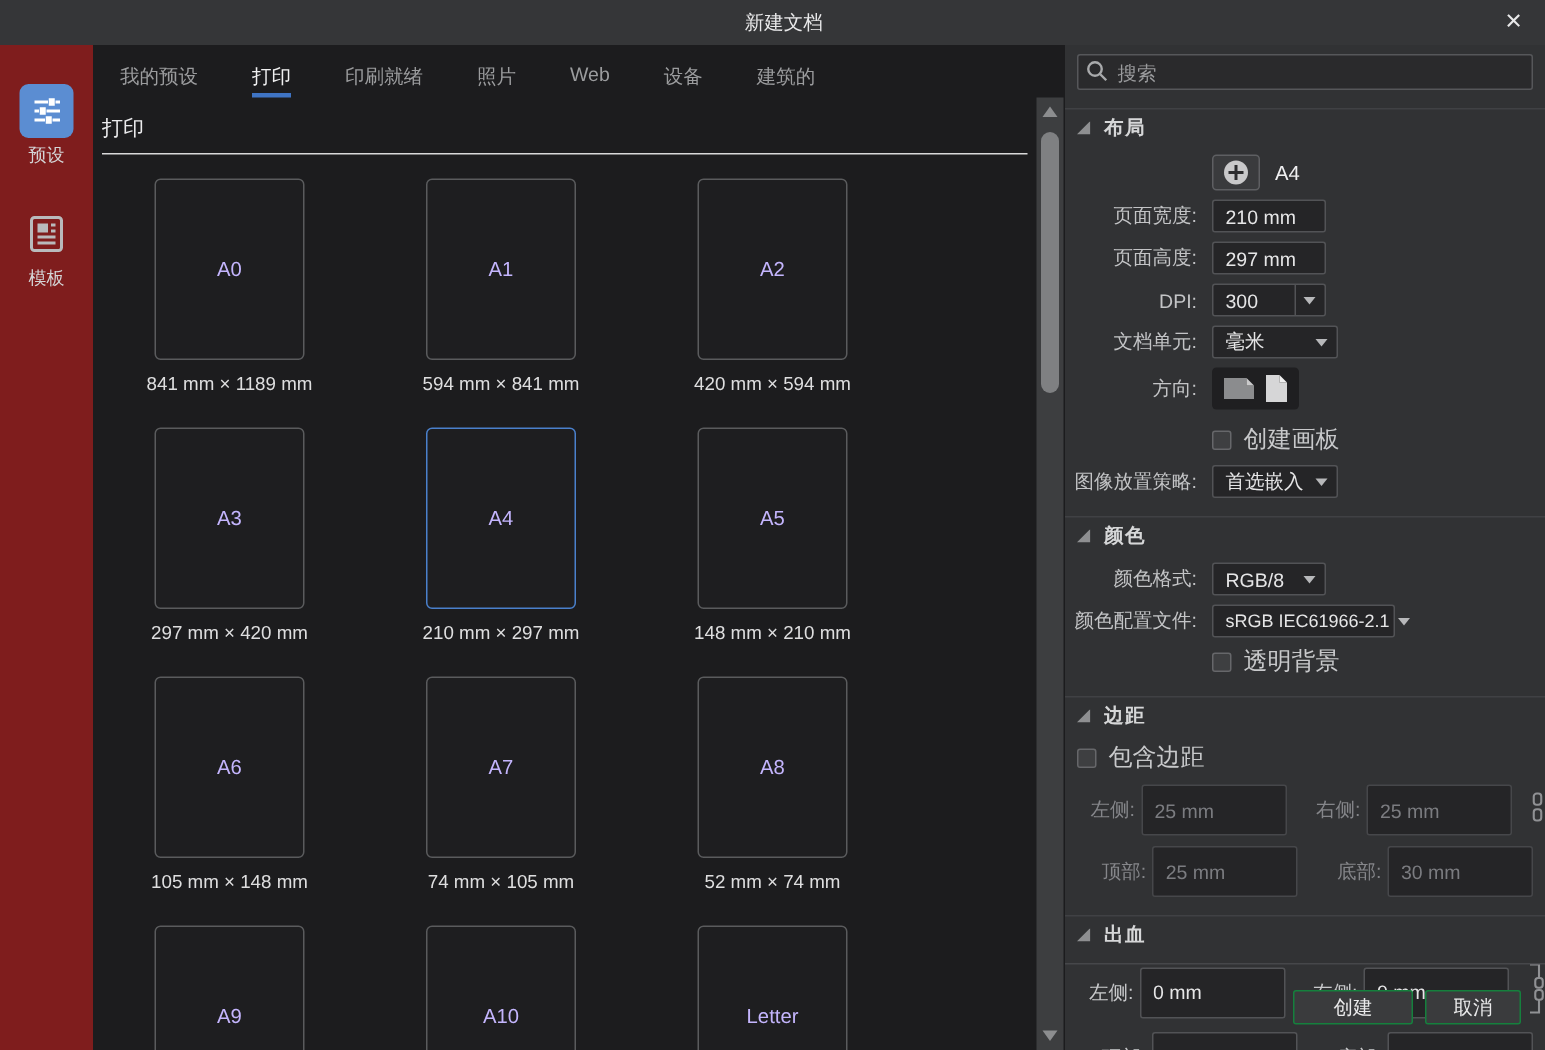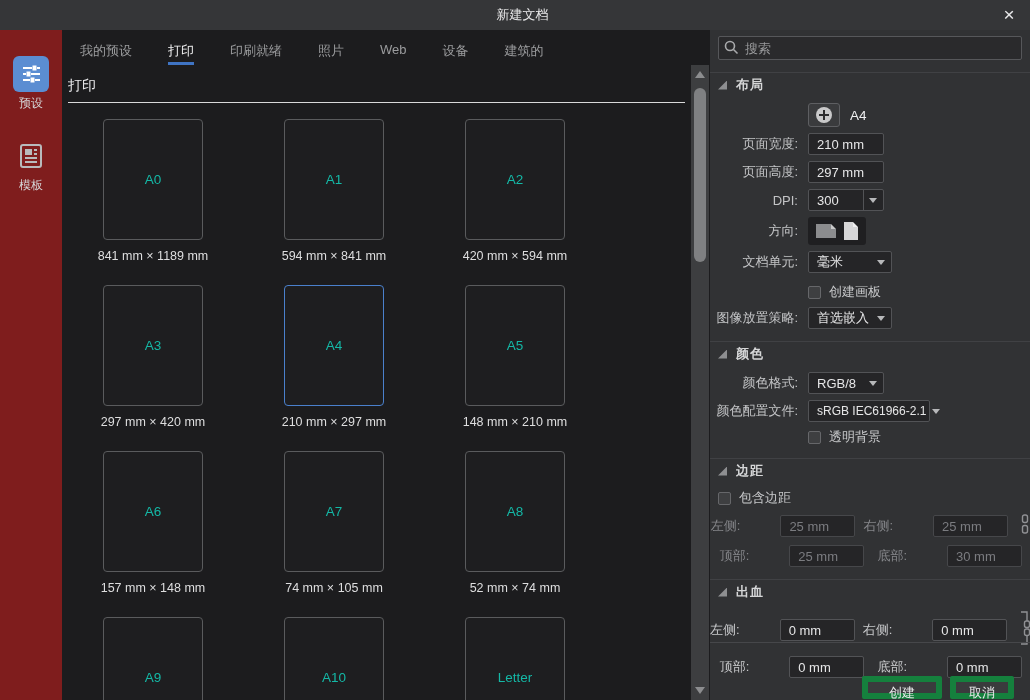--- a/index.html
+++ b/index.html
@@ -29,21 +29,21 @@
   .tab { font-size:13px; color:#9b9c9e; padding-bottom:6px; cursor:pointer; white-space:nowrap; }
   .tab.selected { color:#f0f0f1; border-bottom:3px solid #3f74c4; }
   .main-heading { margin:12px 0 0 6px; width:617px; font-size:14px; color:#ececee;
     padding-bottom:7px; border-bottom:1px solid #d9d9da; }
 
   .grid { position:absolute; left:0; top:0; width:648px; height:670px; }
   .cell { position:absolute; width:180px; height:166px; text-align:center; }
   .card { width:100px; height:121px; margin:0 auto; border:1px solid #5a5b5d; border-radius:4px;
     background:#1e1e20; display:flex; align-items:center; justify-content:center; cursor:pointer; }
   .card.selected { border:1px solid #4a80cc; }
-  .card .pname { color:#14b8a6; font-size:13.5px;text-align:center; }
+  .card .pname { color:#c4b5fd; font-size:13.5px;text-align:center; }
   .dims { margin-top:9px; color:#dededf; font-size:12.5px; white-space:nowrap; }
 
   
   .scrollbar { position:absolute; left:629px; top:35px; width:18px; height:635px; background:#3d3e40; }
   .sb-arrow { position:absolute; left:4px; width:0; height:0; border-left:5px solid transparent;
     border-right:5px solid transparent; cursor:pointer; }
   .sb-up { top:6px; border-bottom:7px solid #8c8d8f; }
   .sb-down { bottom:6px; border-top:7px solid #8c8d8f; }
   .sb-thumb { position:absolute; left:3px; top:23px; width:12px; height:174px; background:#7f8082;
     border-radius:6px; cursor:pointer; }
@@ -78,37 +78,37 @@
   .page-ic { position:relative; cursor:pointer; }
   .pg-land { width:20px; height:14px; background:#8b8c8e; }
   .pg-land .ear { position:absolute; right:0; top:0; width:0; height:0;
     border-top:5px solid #1f1f21; border-left:5px solid #c9c9ca; }
   .pg-port { width:14px; height:18px; background:#d6d6d7; }
   .pg-port .ear { position:absolute; right:0; top:0; width:0; height:0;
     border-top:5px solid #1f1f21; border-left:5px solid #efefef; }
 
   .checkbox { width:13px; height:13px; background:#3e3f41; border:1px solid #66676a;
     border-radius:2px; cursor:pointer; flex:0 0 auto; }
-  .chk-label { margin-left:8px; color:#c8c9cb; font-size:13px;text-align:right; }
+  .chk-label { margin-left:8px; color:#c8c9cb; font-size:16px;text-align:right; }
 
   .mb-row { display:flex; align-items:center; margin:7px 0; }
   .mlab { width:70px; text-align:right; font-size:13px; margin-right:4px; white-space:nowrap; }
   .mlab2 { width:62px; text-align:right; font-size:13px; margin-right:4px; white-space:nowrap; }
-  .mfield { width:75px; height:22px; background:#252527; border:1px solid #525356; border-radius:2px;
-    font-size:13px; padding:0 8px; outline:none; margin-right:8px;margin-left:36px; }
+  .mfield { width:97px; height:22px; background:#252527; border:1px solid #525356; border-radius:2px;
+    font-size:13px; padding:16px 8px; outline:none; margin-right:8px; }
   .enabled-lab { color:#c8c9cb; }
   .dis-lab { color:#85868a; }
   .mfield.dis { color:#7b7c80; border-color:#46474a; }
   .mfield.en { color:#e6e6e7; }
   .chain { margin-left:4px; flex:0 0 auto; }
 
   .footer-sep { position:absolute; left:0; bottom:57px; width:320px; height:1px; background:#46474a; }
   .footer { position:absolute; left:0; bottom:0; width:320px; height:56px; }
-  .btn { position:absolute; top:16px; height:23px; background:#3a3b3d; border:6px solid #15803d;
-    border-radius:2px; color:#eaeaeb; font-size:13px; text-align:center; line-height:21px; cursor:pointer;margin-top:16px; }
+  .btn { position:absolute; top:16px; height:23px; background:#3a3b3d; border:1px solid #15803d;
+    border-radius:2px; color:#eaeaeb; font-size:13px; text-align:center; line-height:21px; cursor:pointer; }
   .btn-create { left:152px; width:80px; }
   .btn-cancel { left:240px; width:64px; }
 
   .plus-btn { width:32px; height:24px; background:#3a3b3d; border:1px solid #5e5f62; border-radius:3px;
     display:flex; align-items:center; justify-content:center; cursor:pointer; }
   .plus-circle { width:16px; height:16px; border-radius:50%; background:#c9c9ca; position:relative; }
   .plus-circle::before { content:""; position:absolute; left:3px; top:7px; width:10px; height:2px; background:#2c2c2e; }
   .plus-circle::after { content:""; position:absolute; left:7px; top:3px; width:2px; height:10px; background:#2c2c2e; }
   .preset-badge { margin-left:10px; color:#f0f0f1; font-size:13.5px; }
   .indent { margin-left:98px; }
@@ -206,21 +206,21 @@
         <div class="card">
             <span class="pname">A5</span>
           </div>
         <div class="dims">148 mm × 210 mm</div>
       </div>
 
       <div class="cell" style="left:1px;top:421px">
         <div class="card">
             <span class="pname">A6</span>
           </div>
-        <div class="dims">157 mm × 148 mm</div>
+        <div class="dims">105 mm × 148 mm</div>
       </div>
       <div class="cell" style="left:182px;top:421px">
         <div class="card">
             <span class="pname">A7</span>
           </div>
         <div class="dims">74 mm × 105 mm</div>
       </div>
       <div class="cell" style="left:363px;top:421px">
         <div class="card">
             <span class="pname">A8</span>
@@ -285,35 +285,35 @@
       </div>
       <div class="row">
         <span class="lab">DPI:</span>
         <div class="select w76">
           <span class="sval">300</span>
           <span class="divider"></span>
           <span class="caret" style="margin-left:0"></span>
         </div>
       </div>
       <div class="row">
+        <span class="lab">文档单元:</span>
+        <div class="select w84">
+          <span class="sval">毫米</span>
+          <span class="caret"></span>
+        </div>
+      </div>
+      <div class="row">
         <span class="lab">方向:</span>
         <div class="orient-box">
           <span class="page-ic pg-land">
               <span class="ear"></span>
             </span>
           <span class="page-ic pg-port">
               <span class="ear"></span>
             </span>
-        </div>
-      </div>
-      <div class="row">
-        <span class="lab">文档单元:</span>
-        <div class="select w84">
-          <span class="sval">毫米</span>
-          <span class="caret"></span>
         </div>
       </div>
       <div class="row indent" style="margin-top:10px">
         <span class="checkbox"></span>
         <span class="chk-label">创建画板</span>
       </div>
       <div class="row" style="margin-bottom:12px">
         <span class="lab">图像放置策略:</span>
         <div class="select w84">
           <span class="sval">首选嵌入</span>

